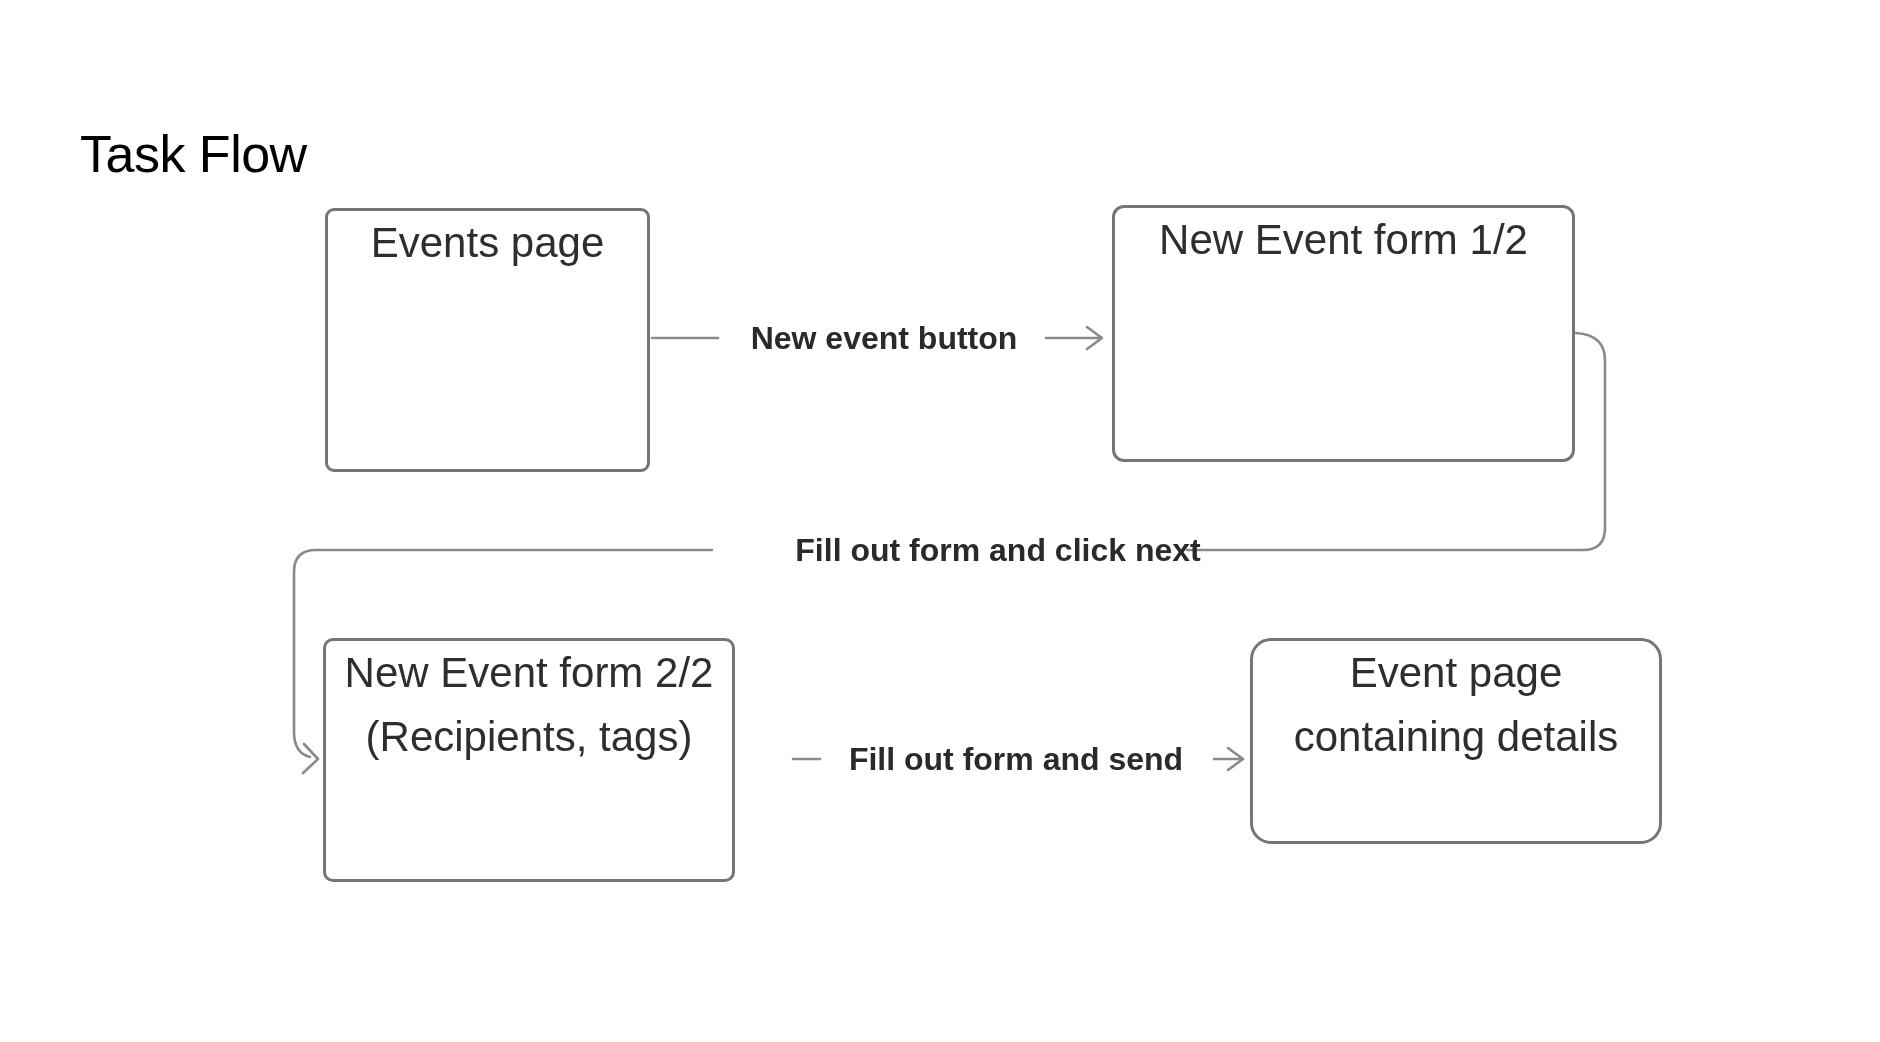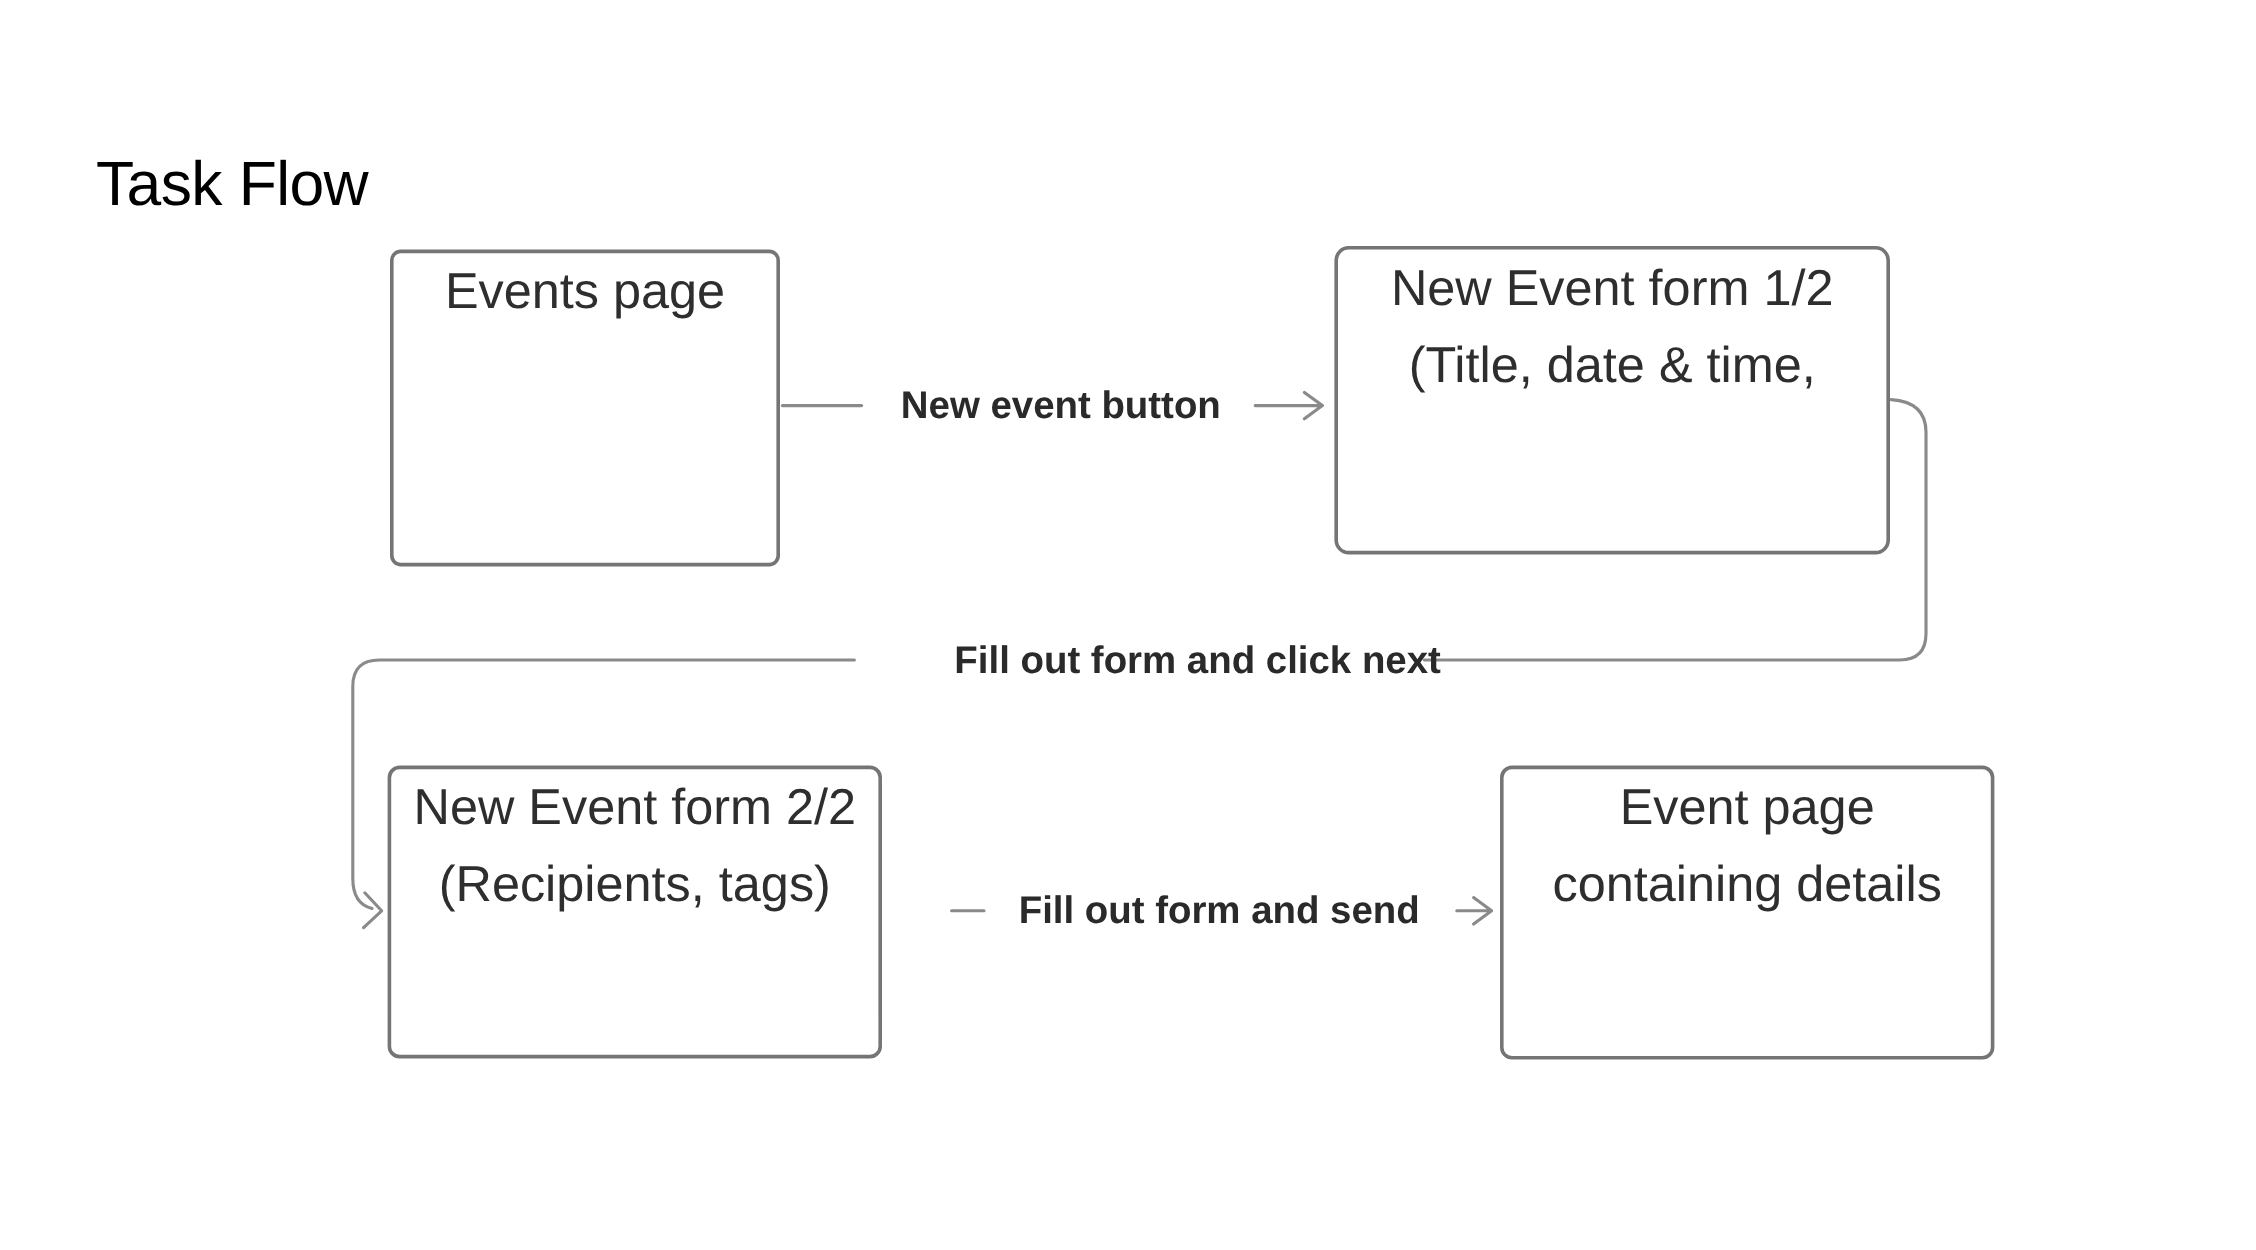--- a/index.html
+++ b/index.html
@@ -72,22 +72,22 @@
     width: 463px; height: 257px;
     border-radius: 12px;
   }
   .node-form-2 {
     left: 323px; top: 638px;
     width: 412px; height: 244px;
     border-radius: 10px;
   }
   .node-event-page {
     left: 1250px; top: 638px;
-    width: 412px; height: 245px;
-    border-radius: 10px;
+    width: 412px; height: 206px;
+    border-radius: 21px;
   }
 
   .edge-label {
     position: absolute;
     transform: translate(-50%, -50%);
     font-size: 32px;
     color: var(--label-text);
     white-space: nowrap;
     font-weight: bold;
   }
@@ -113,21 +113,20 @@
     <path d="M793 759 H820"></path>
     <path d="M1214 759 H1242 M1228 748 L1243 759 L1228 770"></path>
   </svg>
 
   <div class="node node-events-page">
     <div>Events page</div>
   </div>
 
   <div class="node node-form-1">
     <div>New Event form 1/2</div>
-    <div>(Title, date &amp; time,</div>
   </div>
 
   <div class="node node-form-2">
     <div>New Event form 2/2</div>
     <div>(Recipients, tags)</div>
   </div>
 
   <div class="node node-event-page">
     <div>Event page</div>
     <div>containing details</div>

